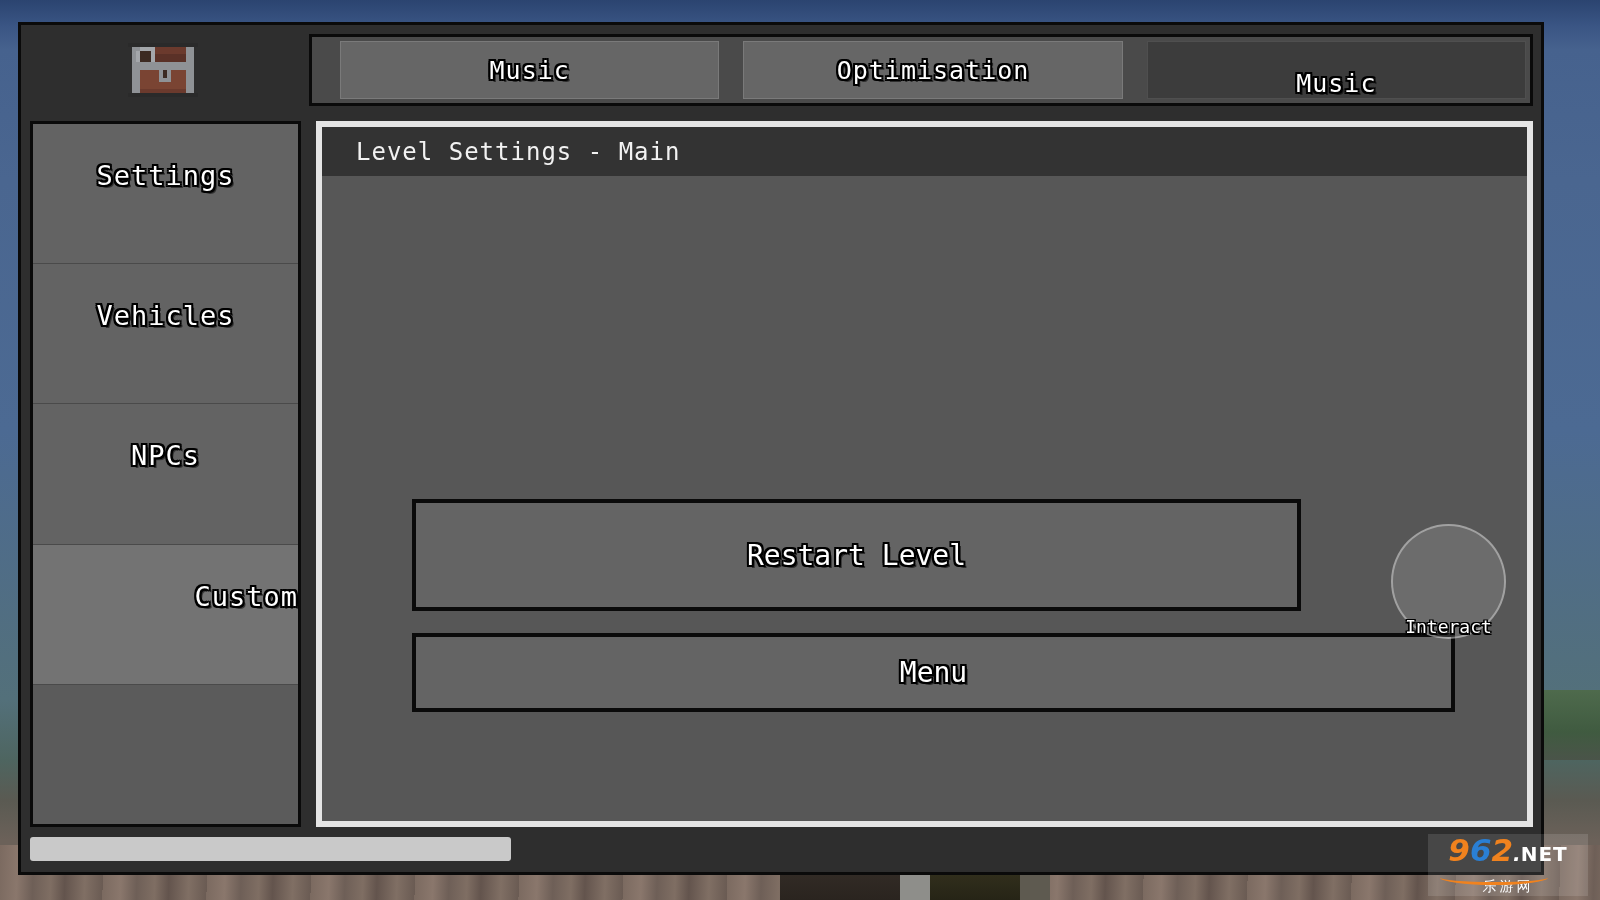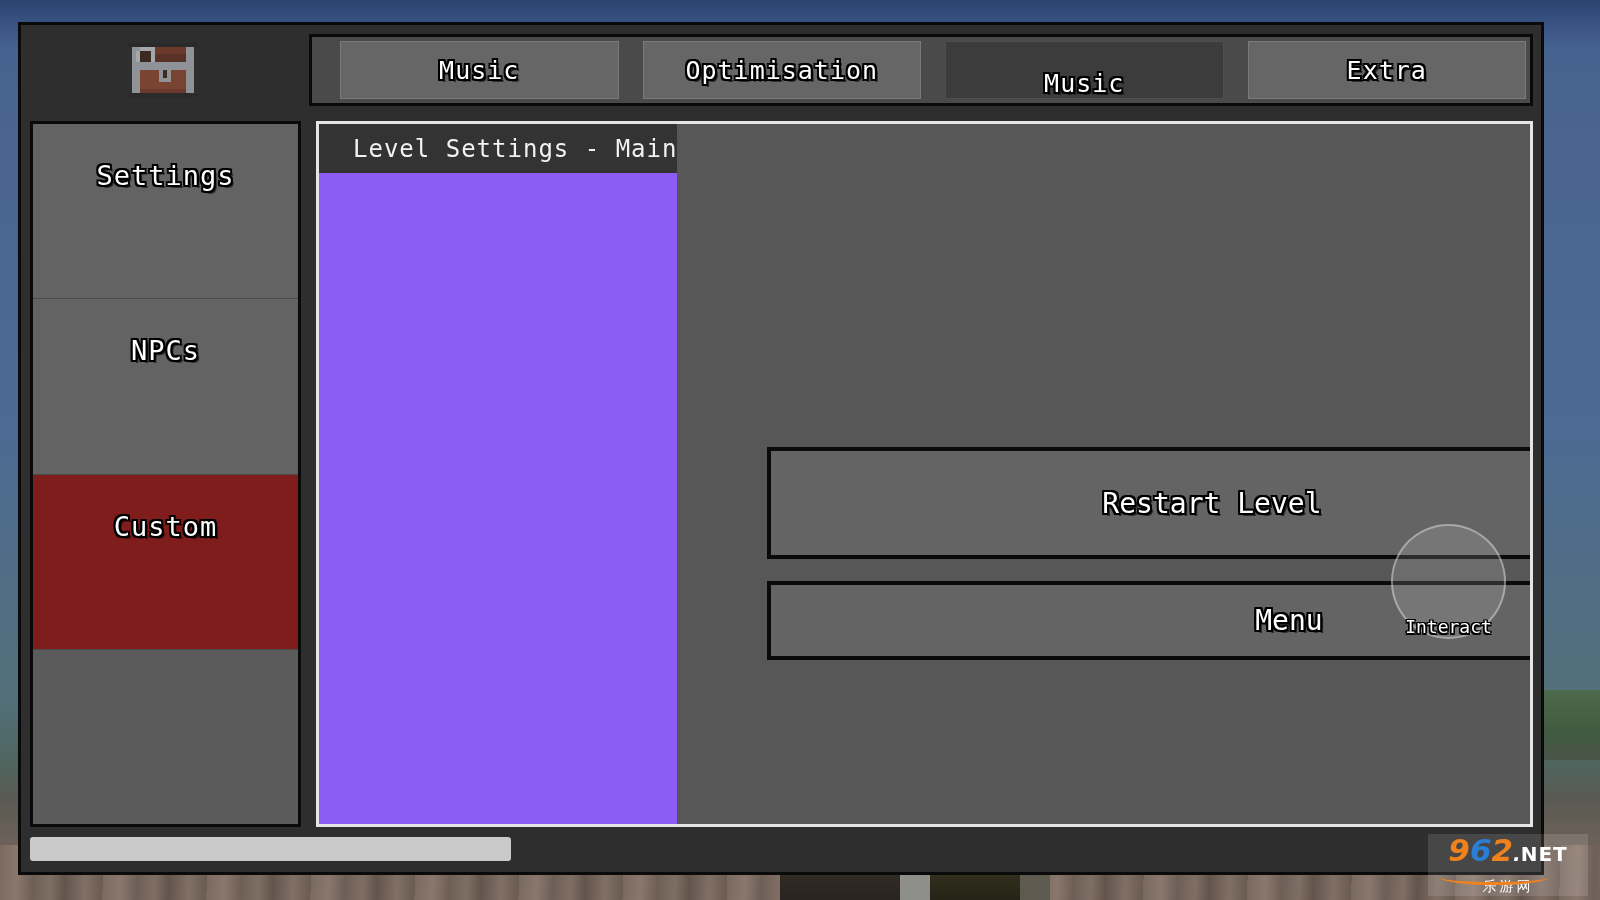--- a/index.html
+++ b/index.html
@@ -139,43 +139,43 @@
     border-bottom: 1px solid #4a4a4a;
     box-sizing: border-box;
     display: flex;
     align-items: flex-start;
     justify-content: center;
     padding-top: 36px;
     cursor: pointer;
     position: relative;
   }
   .side-item:last-child { border-bottom: none; }
-  .side-item.active { background: #7f1d1d; }
+  .side-item.active { background: #737373; justify-content: flex-end; }
   .side-item.blank { background: #5b5b5b; cursor: default; }
   .side-item .lbl {
     font-size: 27px;
     letter-spacing: 1px;
     color: #ffffff;
     text-shadow:
       -2px 0 #000, 2px 0 #000, 0 -2px #000, 0 2px #000,
       -2px -2px #000, 2px -2px #000, -2px 2px #000, 2px 2px #000,
       3px 3px 0 rgba(0,0,0,.5);
     white-space: nowrap;
   }
 
   
   #content {
     position: absolute;
     left: 295px; top: 96px;
     width: 1217px; height: 706px;
-    background: #8b5cf6;
-    border: 3px solid #e5e5e5;
-    box-sizing: border-box;
-    display: flex;
-    flex-direction: row;
+    background: #fef9c3;
+    border: 6px solid #e5e5e5;
+    box-sizing: border-box;
+    display: flex;
+    flex-direction: column;
     overflow: hidden;
   }
   #content-header {
     height: 49px;
     flex: 0 0 49px;
     background: #333333;
     display: flex;
     align-items: center;
     padding-left: 34px;
     box-sizing: border-box;
@@ -331,30 +331,28 @@
     <div class="tab-slot">
       <div class="tab">
         <span class="lbl">Optimisation</span>
       </div>
     </div>
     <div class="tab-slot">
       <div class="tab active">
         <span class="lbl">Music</span>
       </div>
     </div>
-    <div class="tab-slot">
-      <div class="tab">
-        <span class="lbl">Extra</span>
-      </div>
-    </div>
   </div>
 
   <div id="sidebar">
     <div class="side-item">
       <span class="lbl">Settings</span>
+    </div>
+    <div class="side-item">
+      <span class="lbl">Vehicles</span>
     </div>
     <div class="side-item">
       <span class="lbl">NPCs</span>
     </div>
     <div class="side-item active">
       <span class="lbl">Custom</span>
     </div>
     <div class="side-item blank">
       <span class="lbl"></span>
     </div>

